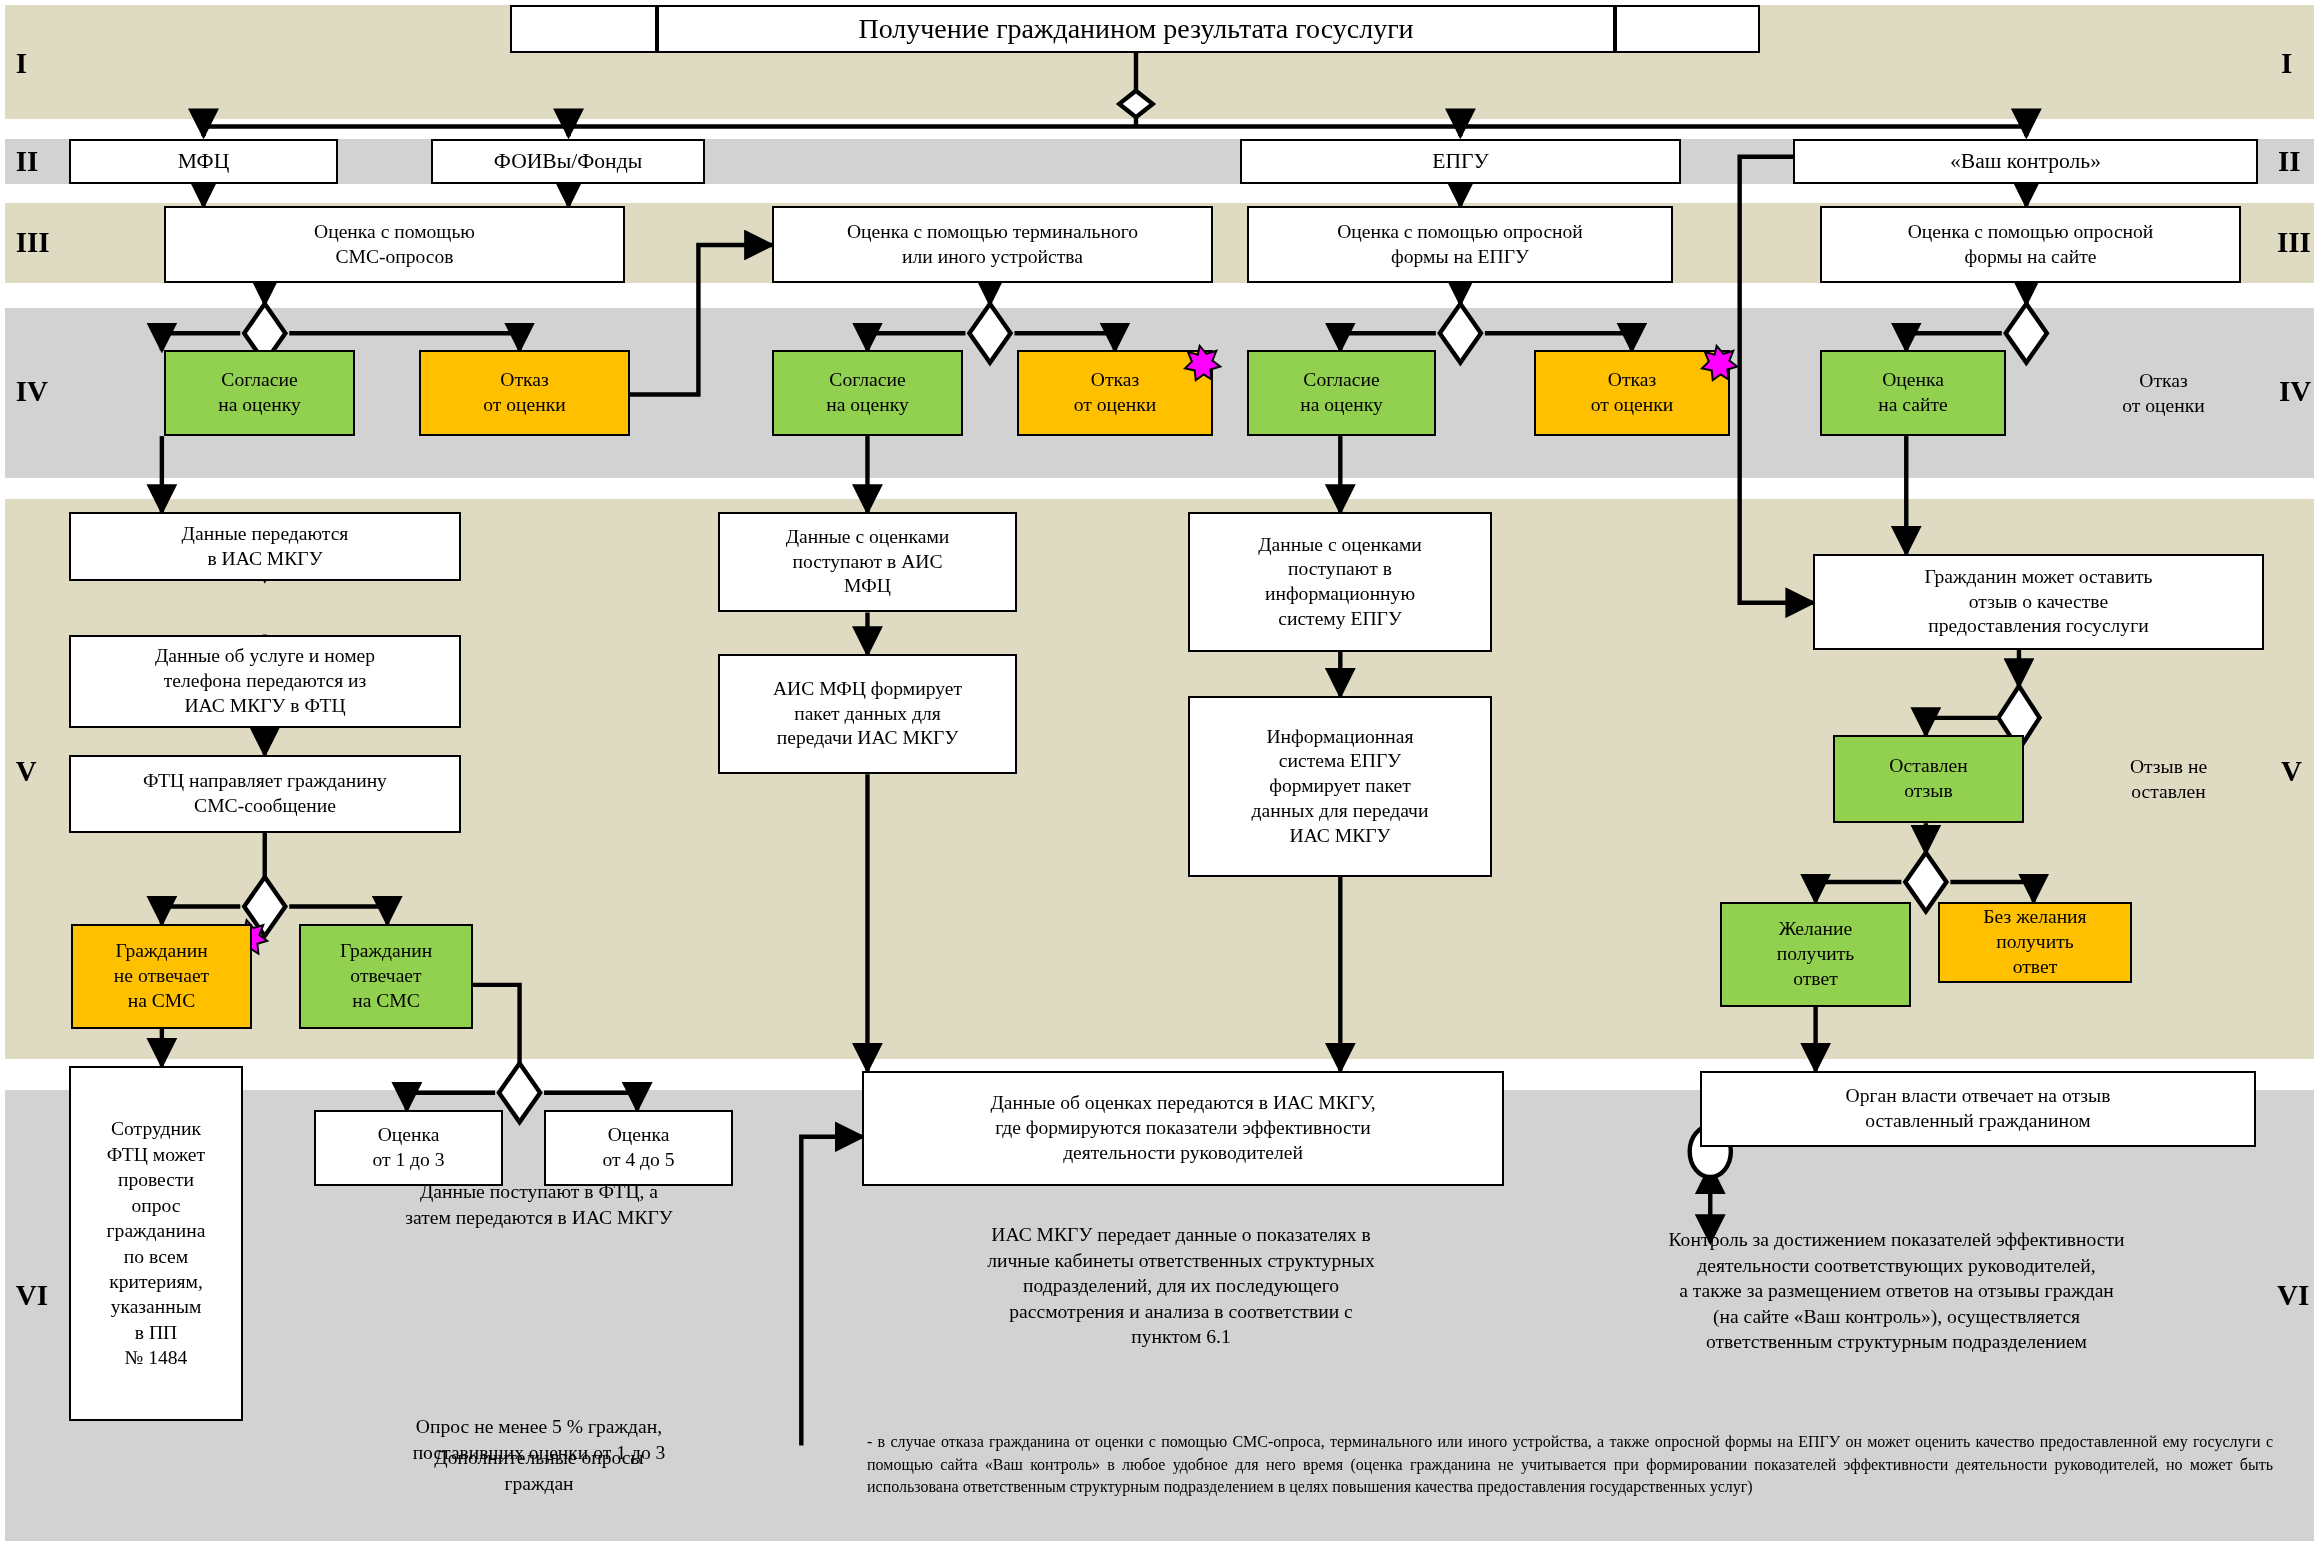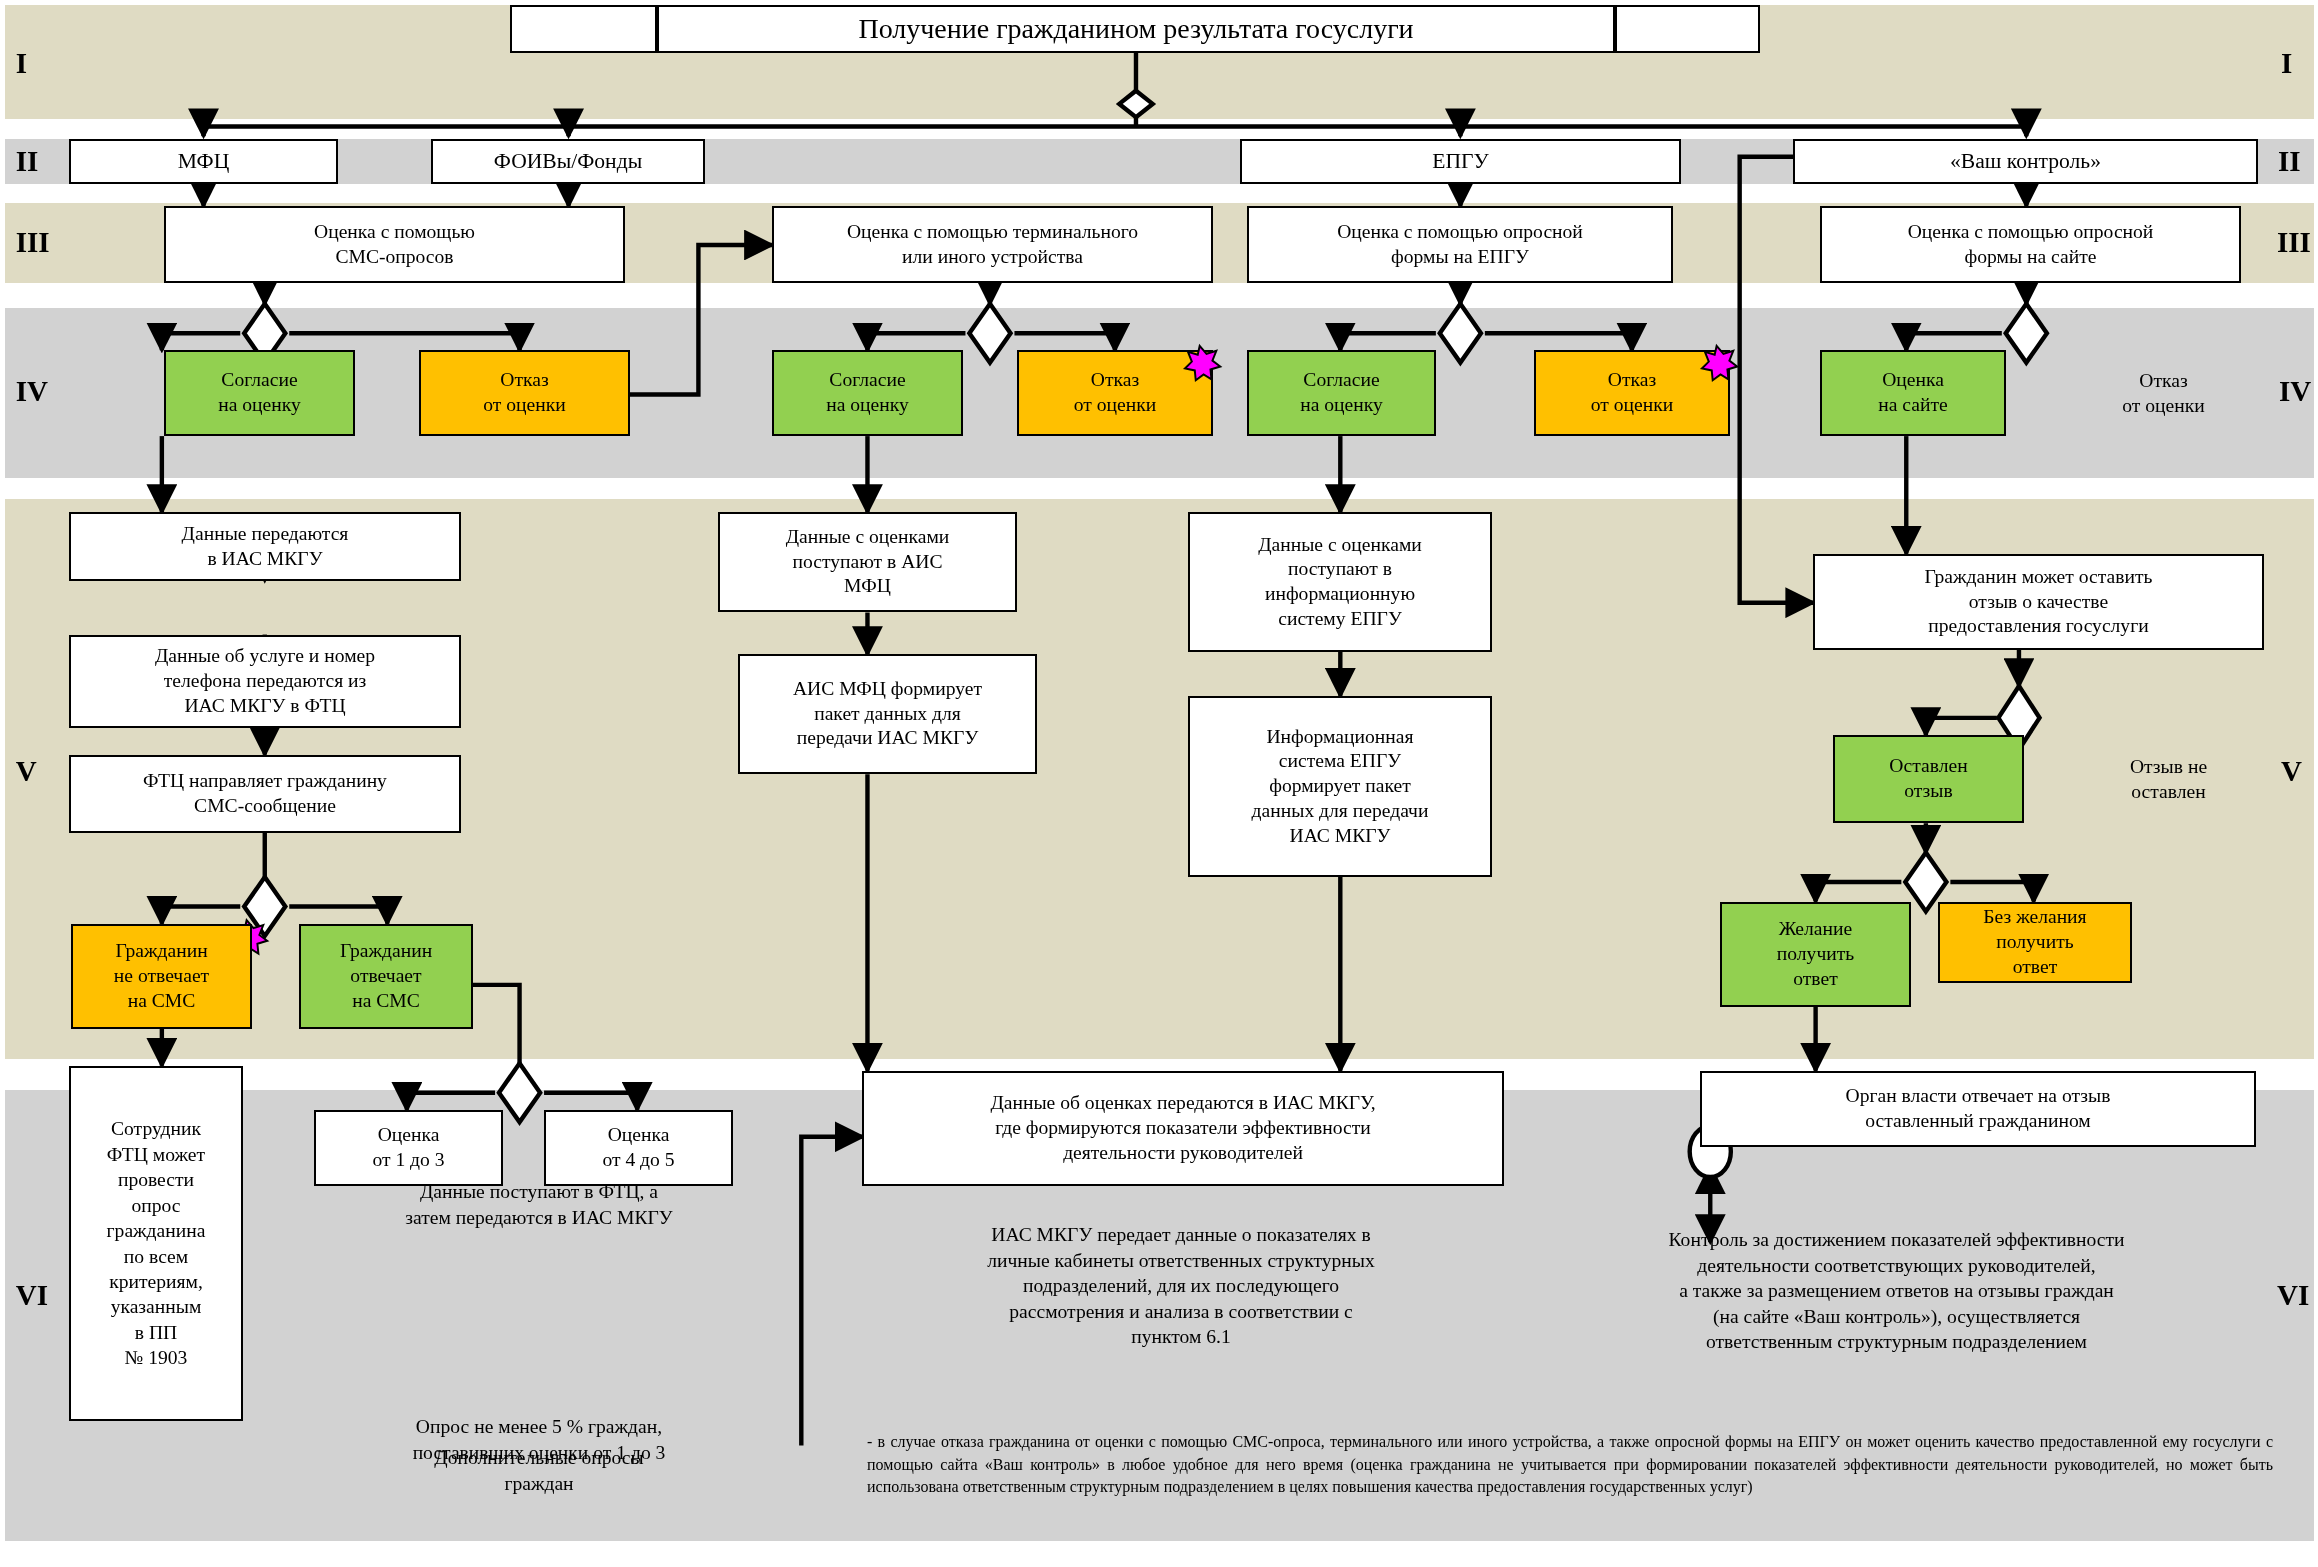--- a/index.html
+++ b/index.html
@@ -198,21 +198,21 @@
   <div class="node orange" style="left:71px;top:924px;width:181px;height:105px;white-space:pre-line;">Гражданин
 не отвечает
 на СМС</div>
   <div class="node green" style="left:299px;top:924px;width:174px;height:105px;white-space:pre-line;">Гражданин
 отвечает
 на СМС</div>
 
   <div class="node" style="left:718px;top:512px;width:299px;height:100px;white-space:pre-line;">Данные с оценками
 поступают в АИС
 МФЦ</div>
-  <div class="node" style="left:718px;top:654px;width:299px;height:120px;white-space:pre-line;margin-left:20px;">АИС МФЦ формирует
+  <div class="node" style="left:718px;top:654px;width:299px;height:120px;white-space:pre-line;">АИС МФЦ формирует
 пакет данных для
 передачи ИАС МКГУ</div>
 
   <div class="node" style="left:1188px;top:512px;width:304px;height:140px;white-space:pre-line;">Данные с оценками
 поступают в
 информационную
 систему ЕПГУ</div>
   <div class="node" style="left:1188px;top:696px;width:304px;height:181px;white-space:pre-line;">Информационная
 система ЕПГУ
 формирует пакет
@@ -236,21 +236,21 @@
 
   <div class="node" style="left:69px;top:1066px;width:174px;height:355px;white-space:pre-line;line-height:1.3;">Сотрудник
 ФТЦ может
 провести
 опрос
 гражданина
 по всем
 критериям,
 указанным
 в ПП
-№ 1903</div>
+№ 1484</div>
 
   <div class="node" style="left:314px;top:1110px;width:189px;height:76px;white-space:pre-line;">Оценка
 от 1 до 3</div>
   <div class="node" style="left:544px;top:1110px;width:189px;height:76px;white-space:pre-line;">Оценка
 от 4 до 5</div>
 
   <div class="plain" style="left:294px;top:1175px;width:490px;height:59px;white-space:pre-line;">Данные поступают в ФТЦ, а
 затем передаются в ИАС МКГУ</div>
   <div class="plain" style="left:294px;top:1386px;width:490px;height:59px;white-space:pre-line;margin-top:24px;">Опрос не менее 5 % граждан,
 поставивших оценки от 1 до 3</div>

